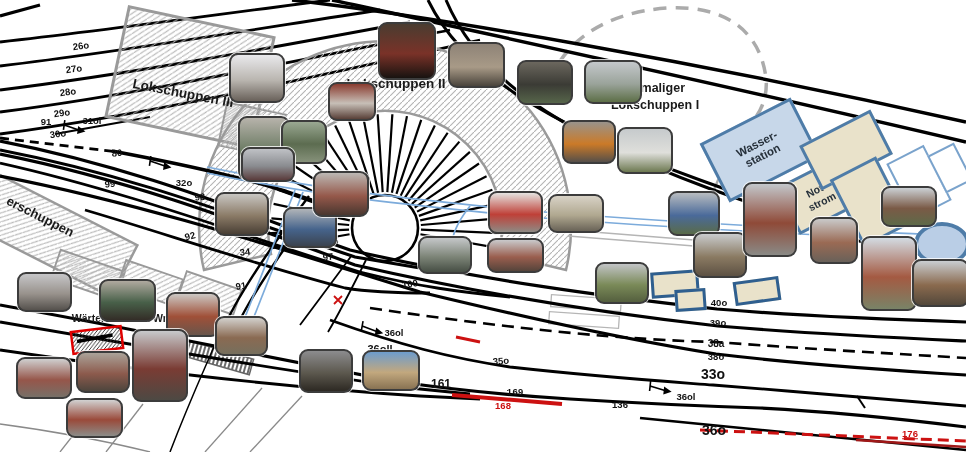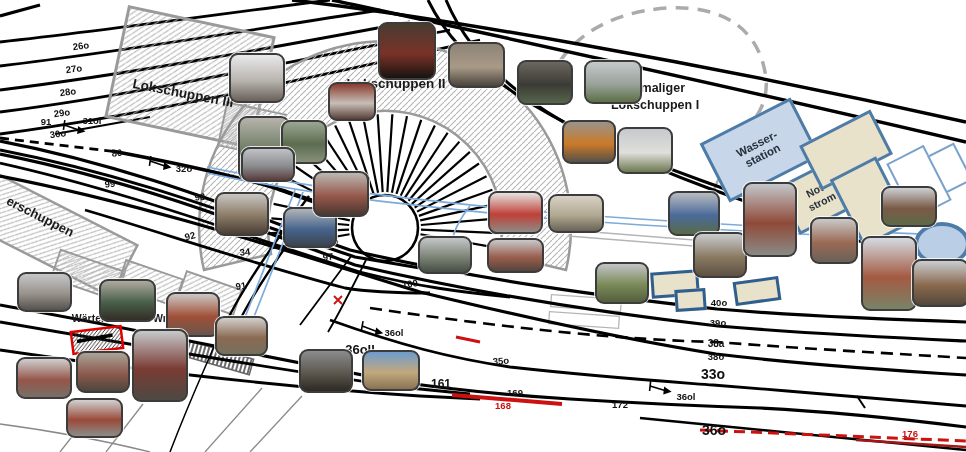--- a/index.html
+++ b/index.html
@@ -214,36 +214,36 @@
 
   <div id="gen"></div>
 <div class="lbl" style="left: 81px; top: 46px; font-size: 9.5px; color: rgb(17, 17, 17); transform: translate(-50%, -50%) rotate(-8deg);">26o</div>
     <div class="lbl" style="left: 74px; top: 69px; font-size: 9.5px; color: rgb(17, 17, 17); transform: translate(-50%, -50%) rotate(-8deg);">27o</div>
     <div class="lbl" style="left: 68px; top: 92px; font-size: 9.5px; color: rgb(17, 17, 17); transform: translate(-50%, -50%) rotate(-8deg);">28o</div>
     <div class="lbl" style="left: 62px; top: 113px; font-size: 9.5px; color: rgb(17, 17, 17); transform: translate(-50%, -50%) rotate(-8deg);">29o</div>
     <div class="lbl" style="left: 58px; top: 134px; font-size: 9.5px; color: rgb(17, 17, 17); transform: translate(-50%, -50%) rotate(-8deg);">30o</div>
     <div class="lbl" style="left: 46px; top: 122px; font-size: 9.5px; color: rgb(17, 17, 17); transform: translate(-50%, -50%) rotate(0deg);">91</div>
     <div class="lbl" style="left: 92px; top: 121px; font-size: 9.5px; color: rgb(17, 17, 17); transform: translate(-50%, -50%) rotate(0deg);">31ol</div>
     <div class="lbl" style="left: 117px; top: 153px; font-size: 9.5px; color: rgb(17, 17, 17); transform: translate(-50%, -50%) rotate(-6deg);">80</div>
-    <div class="lbl" style="left: 184px; top: 169px; font-size: 9.5px; color: rgb(17, 17, 17); transform: translate(-50%, -50%) rotate(0deg);">32o</div>
+    <div class="lbl" style="left: 184px; top: 183px; font-size: 9.5px; color: rgb(17, 17, 17); transform: translate(-50%, -50%) rotate(0deg);">32o</div>
     <div class="lbl" style="left: 110px; top: 184px; font-size: 9.5px; color: rgb(17, 17, 17); transform: translate(-50%, -50%) rotate(-6deg);">99</div>
     <div class="lbl" style="left: 200px; top: 197px; font-size: 9.5px; color: rgb(17, 17, 17); transform: translate(-50%, -50%) rotate(-6deg);">98</div>
     <div class="lbl" style="left: 190px; top: 236px; font-size: 9.5px; color: rgb(17, 17, 17); transform: translate(-50%, -50%) rotate(-16deg);">92</div>
     <div class="lbl" style="left: 245px; top: 252px; font-size: 9.5px; color: rgb(17, 17, 17); transform: translate(-50%, -50%) rotate(-6deg);">34</div>
     <div class="lbl" style="left: 241px; top: 286px; font-size: 9.5px; color: rgb(17, 17, 17); transform: translate(-50%, -50%) rotate(-10deg);">91</div>
     <div class="lbl" style="left: 333px; top: 241px; font-size: 9.5px; color: rgb(17, 17, 17); transform: translate(-50%, -50%) rotate(-8deg);">86</div>
     <div class="lbl" style="left: 328px; top: 257px; font-size: 9.5px; color: rgb(17, 17, 17); transform: translate(-50%, -50%) rotate(-8deg);">97</div>
     <div class="lbl" style="left: 410px; top: 284px; font-size: 9.5px; color: rgb(17, 17, 17); transform: translate(-50%, -50%) rotate(-8deg);">100</div>
     <div class="lbl" style="left: 394px; top: 333px; font-size: 9.5px; color: rgb(17, 17, 17); transform: translate(-50%, -50%) rotate(0deg);">36ol</div>
-    <div class="lbl" style="left: 360px; top: 349px; font-size: 13px; color: rgb(17, 17, 17); transform: translate(-50%, -50%) rotate(0deg);">36oll</div>
+    <div class="lbl" style="left: 380px; top: 349px; font-size: 11px; color: rgb(17, 17, 17); transform: translate(-50%, -50%) rotate(0deg);">36oll</div>
     <div class="lbl" style="left: 501px; top: 361px; font-size: 9.5px; color: rgb(17, 17, 17); transform: translate(-50%, -50%) rotate(-4deg);">35o</div>
     <div class="lbl" style="left: 441px; top: 384px; font-size: 12px; color: rgb(17, 17, 17); transform: translate(-50%, -50%) rotate(0deg);">161</div>
-    <div class="lbl" style="left: 515px; top: 393px; font-size: 9.5px; color: rgb(17, 17, 17); transform: translate(-50%, -50%) rotate(0deg);">169</div>
+    <div class="lbl" style="left: 515px; top: 393px; font-size: 9.5px; color: rgb(17, 17, 17); transform: translate(-50%, -50%) rotate(0deg); font-family: Liberation Mono, monospace;">169</div>
     <div class="lbl" style="left: 503px; top: 406px; font-size: 9.5px; color: rgb(204, 17, 17); transform: translate(-50%, -50%) rotate(0deg);">168</div>
-    <div class="lbl" style="left: 620px; top: 405px; font-size: 9.5px; color: rgb(17, 17, 17); transform: translate(-50%, -50%) rotate(0deg);">172</div>
+    <div class="lbl" style="left: 620px; top: 405px; font-size: 9.5px; color: rgb(17, 17, 17); transform: translate(-50%, -50%) rotate(0deg);">136</div>
     <div class="lbl" style="left: 686px; top: 397px; font-size: 9.5px; color: rgb(17, 17, 17); transform: translate(-50%, -50%) rotate(0deg);">36ol</div>
     <div class="lbl" style="left: 719px; top: 303px; font-size: 9.5px; color: rgb(17, 17, 17); transform: translate(-50%, -50%) rotate(0deg); text-align: right;">40o</div>
     <div class="lbl" style="left: 718px; top: 323px; font-size: 9.5px; color: rgb(17, 17, 17); transform: translate(-50%, -50%) rotate(0deg);">39o</div>
     <div class="lbl" style="left: 716px; top: 344px; font-size: 10px; color: rgb(17, 17, 17); transform: translate(-50%, -50%) rotate(0deg);">38a</div>
     <div class="lbl" style="left: 716px; top: 357px; font-size: 9.5px; color: rgb(17, 17, 17); transform: translate(-50%, -50%) rotate(0deg);">38o</div>
     <div class="lbl" style="left: 713px; top: 374px; font-size: 14px; color: rgb(17, 17, 17); transform: translate(-50%, -50%) rotate(0deg);">33o</div>
     <div class="lbl" style="left: 714px; top: 430px; font-size: 14px; color: rgb(17, 17, 17); transform: translate(-50%, -50%) rotate(0deg);">36o</div>
     <div class="lbl" style="left: 910px; top: 434px; font-size: 9.5px; color: rgb(204, 17, 17); transform: translate(-50%, -50%) rotate(0deg); text-decoration: underline;">176</div>
     <div class="photo" style="left: 378px; top: 22px; width: 54px; height: 54px; background: linear-gradient(rgb(74, 60, 48), rgb(122, 50, 40) 55%, rgb(24, 19, 16));"></div>
     <div class="photo" style="left: 229px; top: 53px; width: 52px; height: 46px; background: linear-gradient(rgb(233, 233, 236), rgb(185, 181, 175) 55%, rgb(105, 97, 90));"></div>

